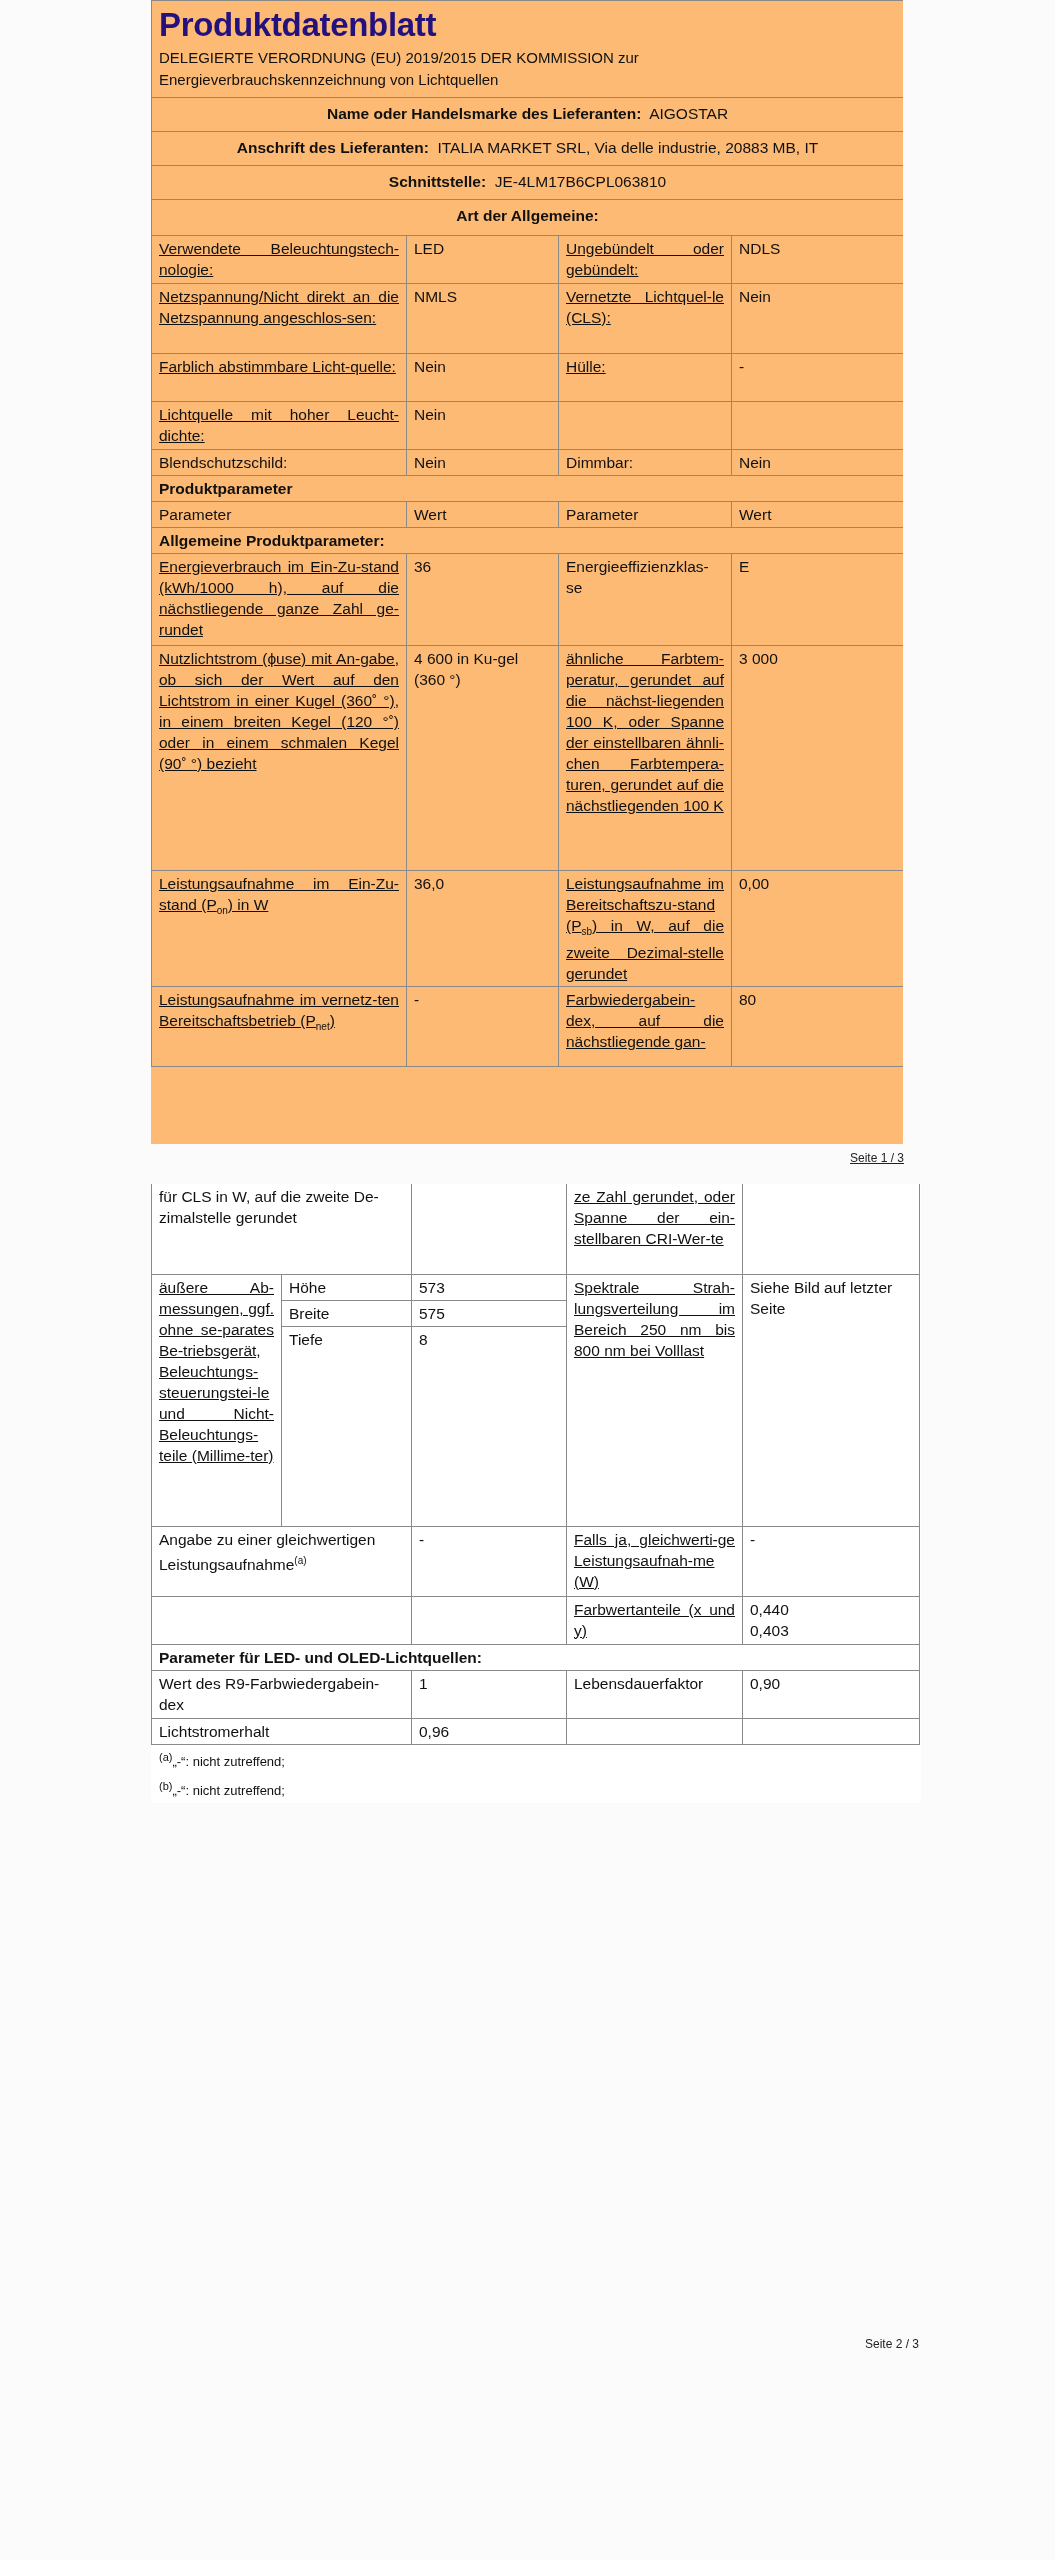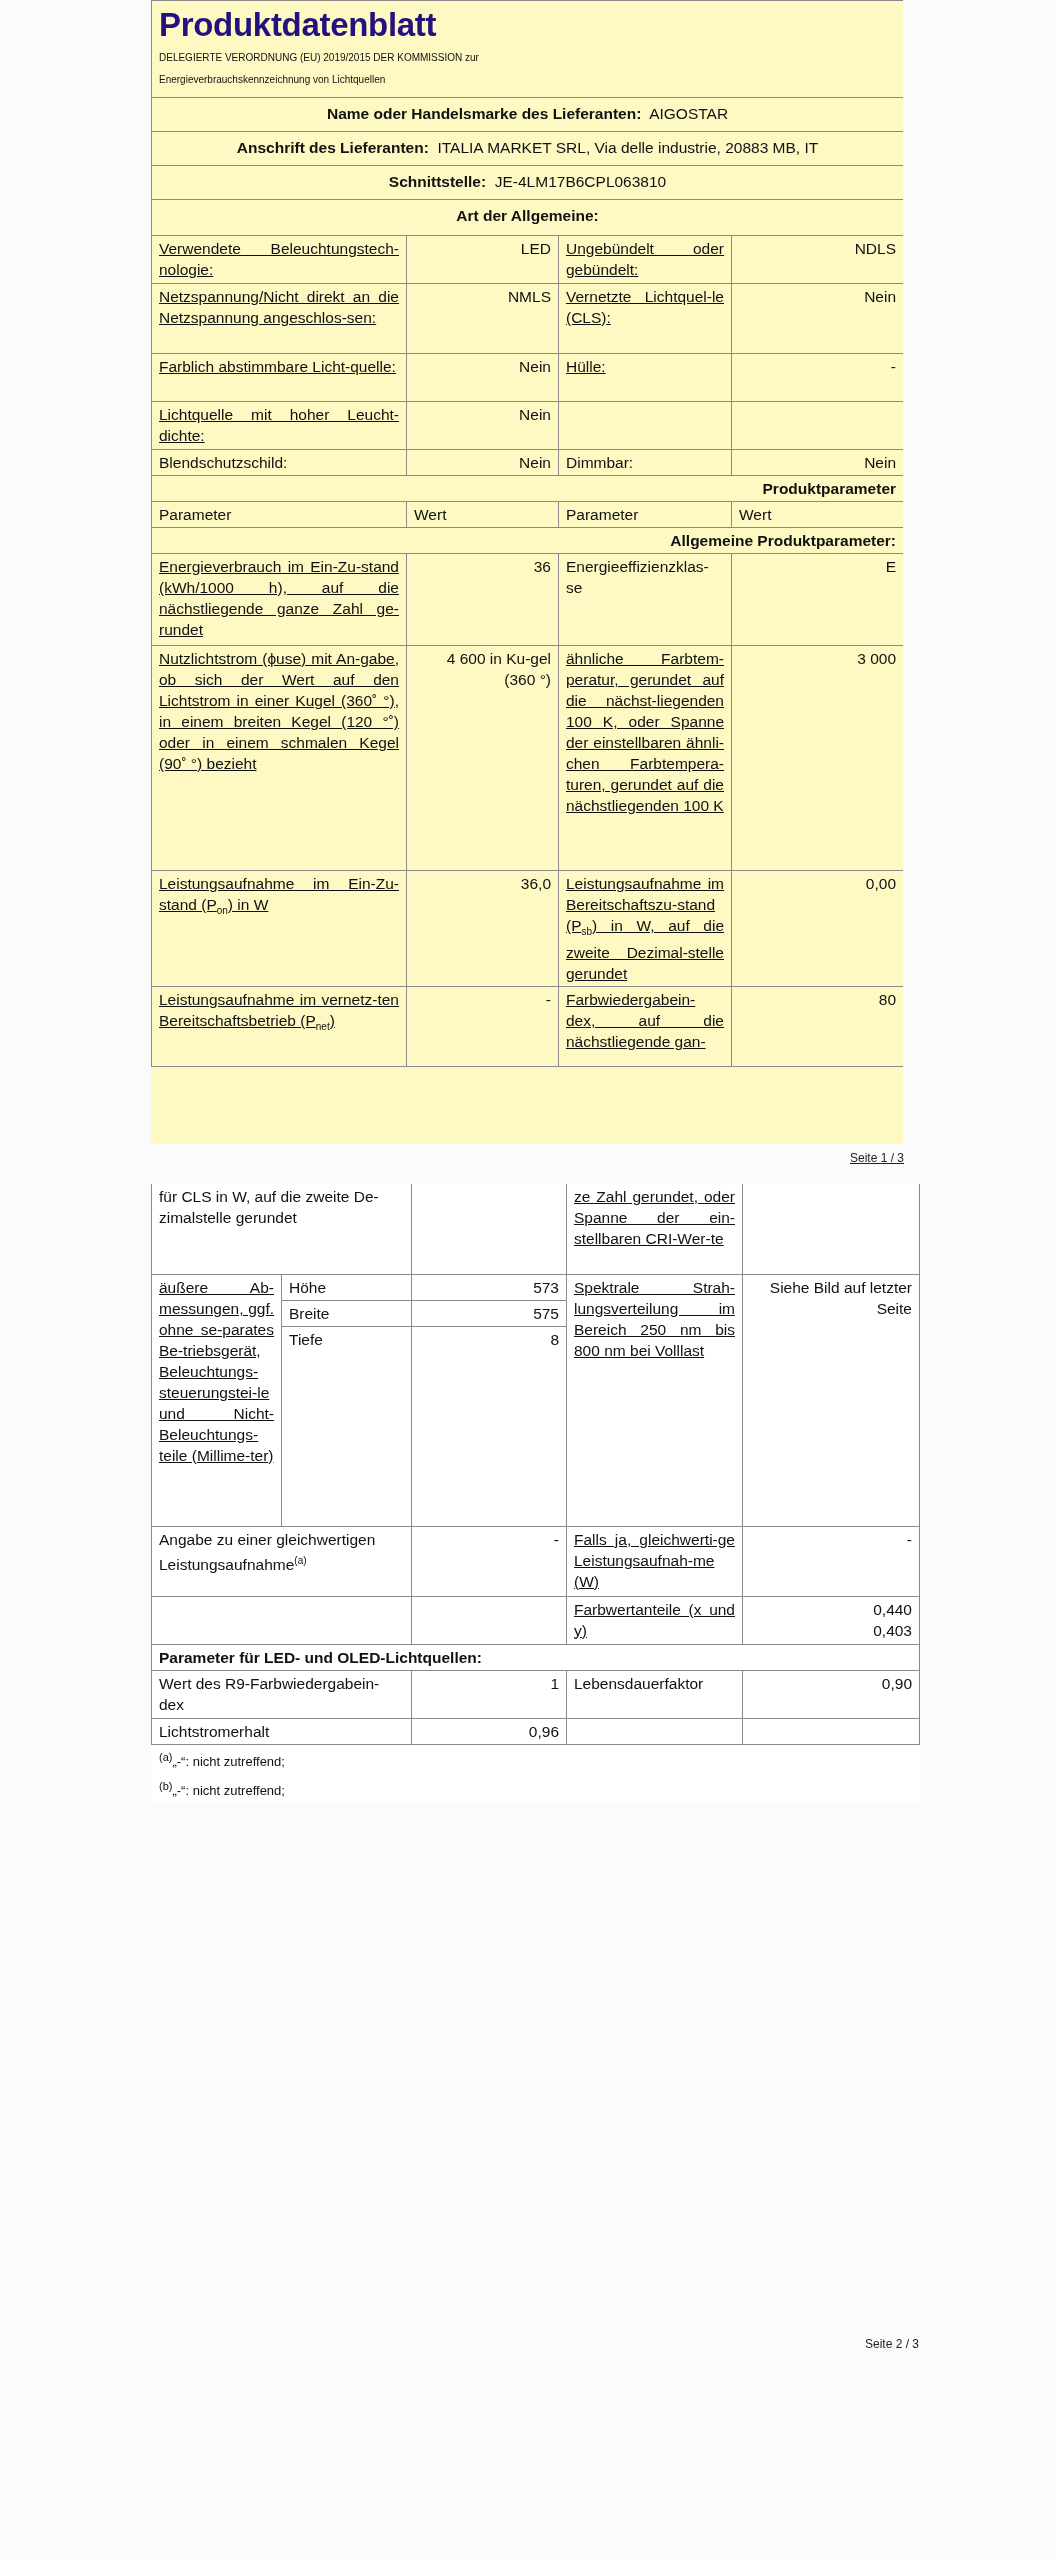--- a/index.html
+++ b/index.html
@@ -4,44 +4,44 @@
 <style>
   html, body { margin:0; padding:0; }
   body {
     width:1055px; height:2560px; position:relative; overflow:hidden;
     background:#fbfbfb;
     font-family:"Liberation Sans", sans-serif;
     color:#111;
   }
   .sheet1 {
     position:absolute; left:151px; top:0; width:752px; height:1144px;
-    background:#fef9c3; overflow:hidden;
+    background:#fdba74; overflow:hidden;
   }
   .sheet2 {
     position:absolute; left:151px; top:1184px; width:770px;
     background:#fff;
   }
   table { border-collapse:collapse; table-layout:fixed; }
   td {
     border:1.5px solid #8a8a8a;
     padding:2px 7px;
     font-size:15.5px; line-height:21px;
     vertical-align:top;
     overflow:hidden;
   }
   .t1 { width:752px; }
   .t2 { width:768px; }
   .just { text-align:justify; hyphens:manual;text-decoration:underline; }
-  .ctr { text-align:right; }
+  .ctr { text-align:left; }
   .bold { font-weight:bold; }
   .title {
     font-size:33px; font-weight:bold; color:#23117e; line-height:40px;
     padding:4px 7px 2px 7px; letter-spacing:-0.3px;
   }
-  .sub { font-size:10px; line-height:22px; padding:0 7px 6px 7px; }
+  .sub { font-size:15px; line-height:22px; padding:0 7px 6px 7px; }
   .single { height:28px; padding:5px 7px 0 7px;text-align:center; }
   .single .lbl { font-weight:bold; }
   sub, sup { font-size:10px; }
   .footer1 {
     position:absolute; top:1151px; left:850px; font-size:12px; color:#222;text-decoration:underline;
   }
   .footer2 {
     position:absolute; top:2337px; left:865px; font-size:12px; color:#222;
   }
   .notes { font-size:13px; line-height:24px; padding-left:8px; }

